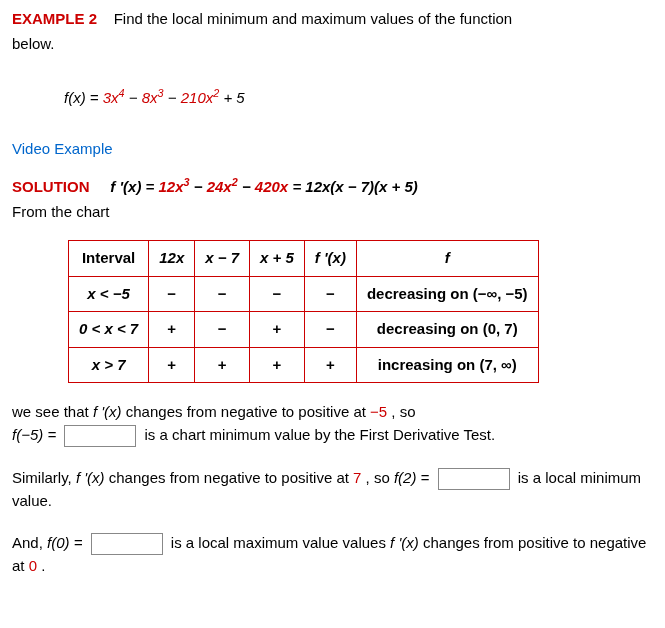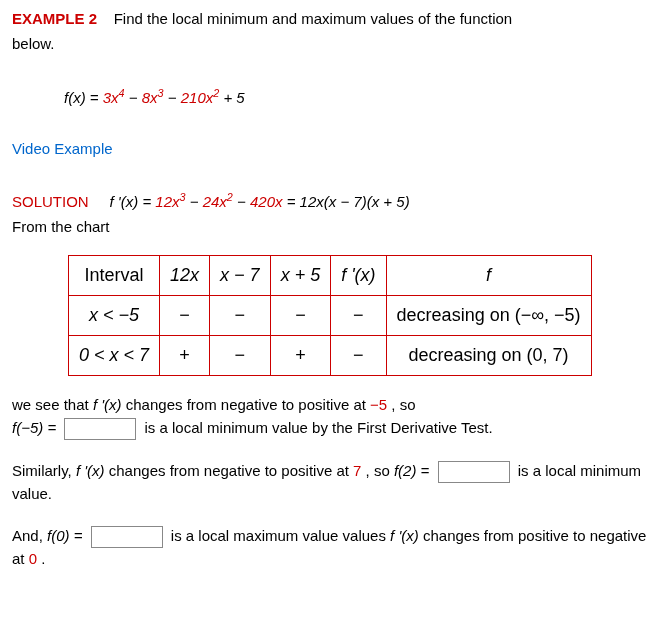--- a/index.html
+++ b/index.html
@@ -10,33 +10,33 @@
       margin: 0;
       padding: 8px 12px;
       width: 665px;
       line-height: 1.5;
     }
     .red { color: #cc0000; }
     .bold { font-weight: bold; }
     .italic { font-style: italic; }
     .example-header { margin-bottom: 2px; }
     .fn-line { margin: 32px 0 28px 52px; font-style: italic; }
-    .link { color: #0066cc; margin-bottom: 31px; }
-    .solution-line { margin-bottom: 2px; }
+    .link { color: #0066cc; margin-bottom: 16px; }
+    .solution-line { margin-bottom: 2px; font-weight: bold; }
     .chart-intro { margin-bottom: 17px; }
     table {
       border-collapse: collapse;
       margin: 6px 0 18px 56px;
     }
     td, th {
       border: 1px solid #cc0000;
       padding: 6px 10px;
       text-align: center;
-      font-size: 18px;
-      font-weight: normal;
+      font-size: 15px;
+      font-weight: bold;
     }
     th { font-style: normal; }
     .para { margin: 12px 0 20px 0; }
     .inlinebox {
       display: inline-block;
       width: 72px;
       height: 22px;
       border: 1px solid #888;
       background: #fff;
       vertical-align: middle;
@@ -100,32 +100,40 @@
     <td>decreasing on  (−∞, −5)</td>
   </tr>
   <tr>
     <td class="italic">0 &lt; x &lt; 7</td>
     <td>+</td>
     <td>−</td>
     <td>+</td>
     <td>−</td>
     <td>decreasing on  (0, 7)</td>
   </tr>
+  <tr>
+    <td class="italic">x &gt; 7</td>
+    <td>+</td>
+    <td>+</td>
+    <td>+</td>
+    <td>+</td>
+    <td>increasing on  (7, ∞)</td>
+  </tr>
 </tbody>
   </table>
 
 <div class="para">
   <span>we see that  </span>
   <span class="italic">f '(x)</span>
   <span>  changes from negative to positive at  </span>
   <span class="red">−5</span>
   <span>,  so</span><br>
   <span class="italic">f(−5) = </span>
   <span class="inlinebox"></span>
-  <span> is a local minimum value by the First Derivative Test.</span>
+  <span> is a chart minimum value by the First Derivative Test.</span>
 </div>
 
 <div class="para">
   <span>Similarly,  </span>
   <span class="italic">f '(x)</span>
   <span>  changes from negative to positive at </span>
   <span class="red">7</span>
   <span>, so  </span>
   <span class="italic">f(2) = </span>
   <span class="inlinebox"></span>

